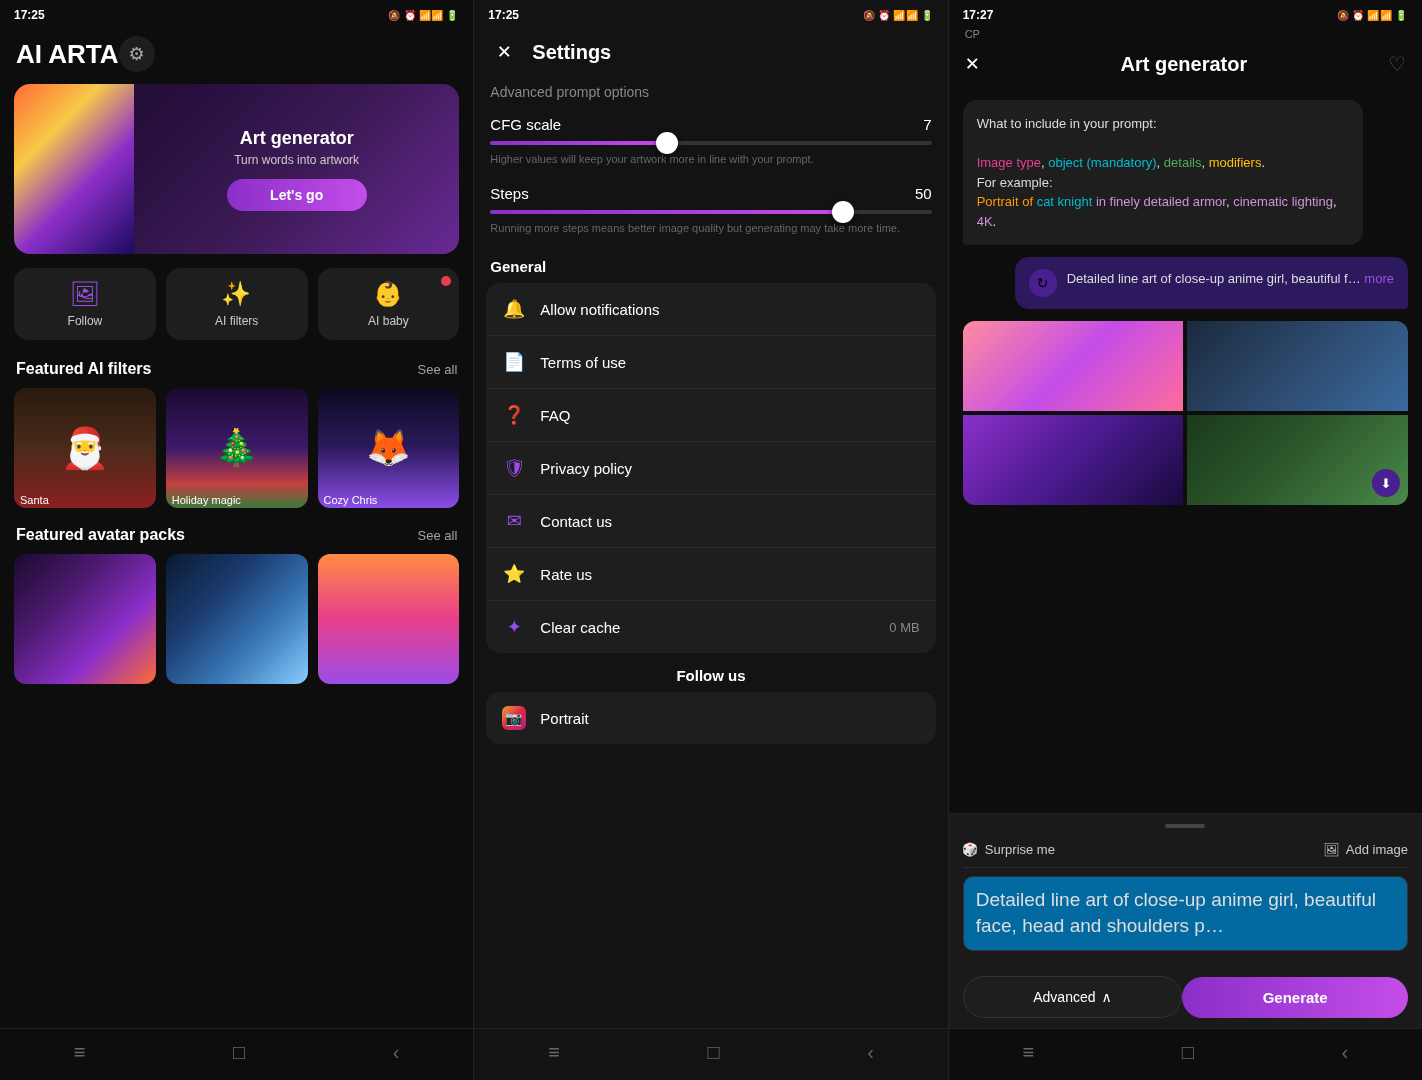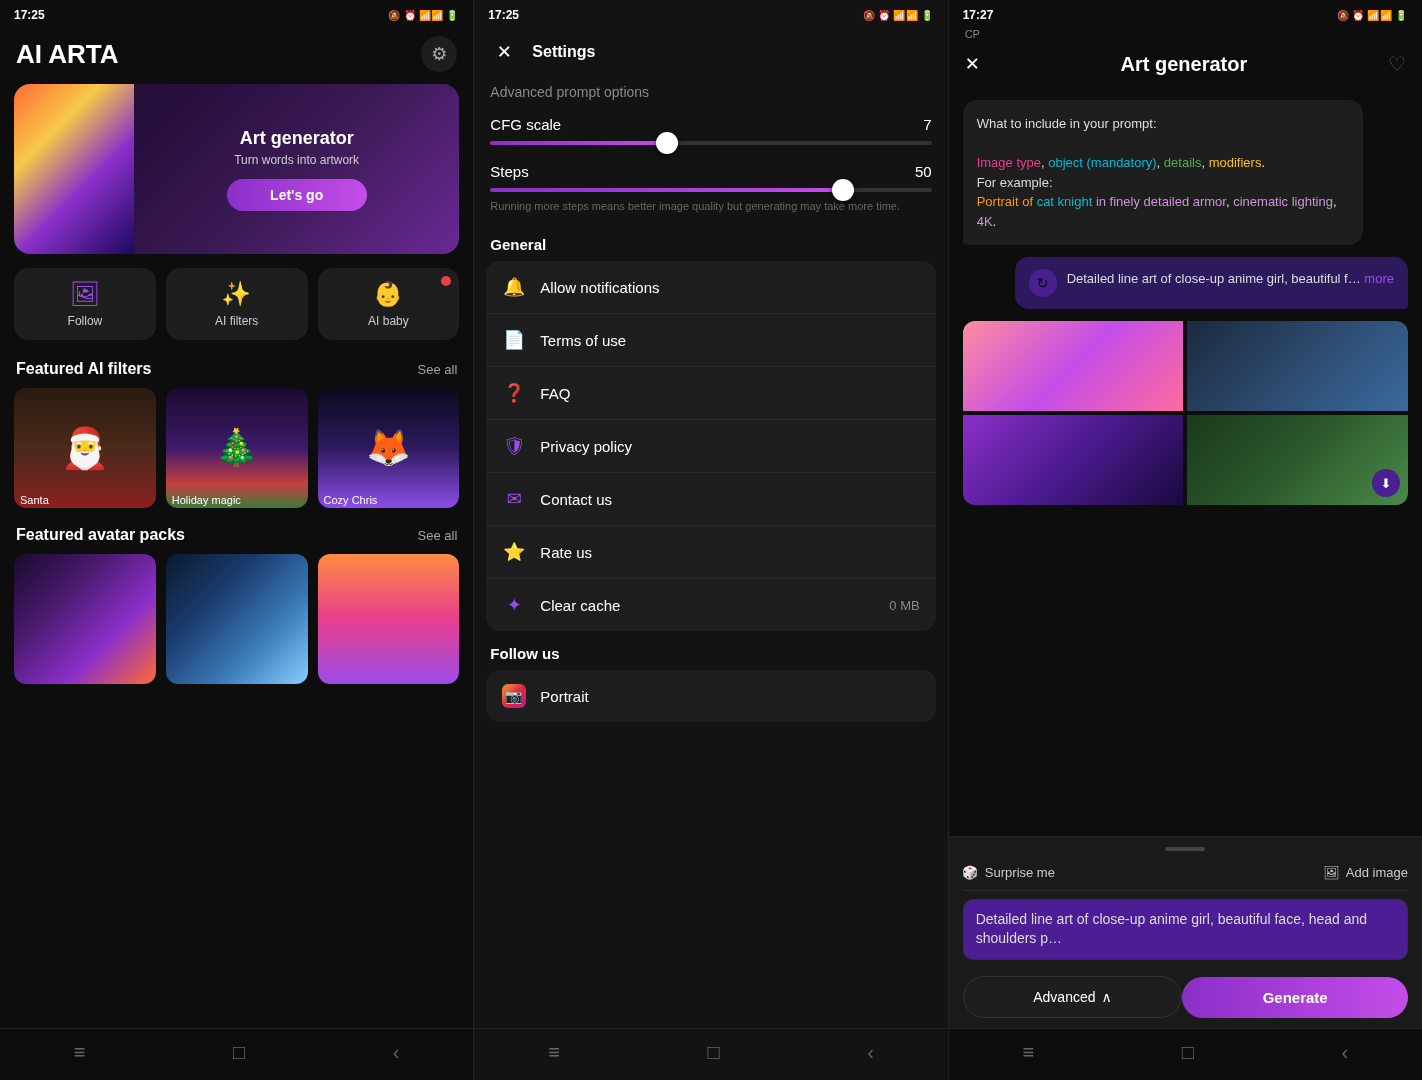--- a/index.html
+++ b/index.html
@@ -36,21 +36,20 @@
       color: #fff;
       background: transparent;
       height: 28px;
     }
     .status-time { font-weight: 600; font-size: 12px; }
     .status-icons { display: flex; align-items: center; gap: 3px; font-size: 10px; }
 
     
     .p1-header {
       display: flex;
-      justify-content: space-between;
       align-items: center;
       padding: 8px 16px 12px;
     }
     .p1-title {
       font-size: 26px;
       font-weight: 700;
       color: #fff;
     }
     .gear-btn {
       width: 36px; height: 36px;
@@ -233,21 +232,21 @@
       gap: 14px;
       padding: 10px 16px 14px;
     }
     .close-btn {
       width: 28px; height: 28px;
       color: #fff;
       font-size: 18px;
       display: flex; align-items: center; justify-content: center;
     }
     .settings-title {
-      font-size: 16px;
+      font-size: 20px;
       font-weight: 600;
       color: #fff;
     }
 
     .settings-section-title {
       font-size: 14px;
       color: #888;
       padding: 4px 16px 10px;
       font-weight: 500;
     }
@@ -321,20 +320,21 @@
       flex-shrink: 0;
     }
     .s-label { font-size: 15px; color: #fff; text-align: center; }
     .s-value { font-size: 13px; color: #888; margin-left: auto; }
 
     .follow-title {
       font-size: 15px;
       color: #fff;
       font-weight: 600;
       padding: 14px 16px 8px;
+      text-align: center;
     }
     .social-list {
       background: #1e1e1e;
       border-radius: 14px;
       margin: 0 12px;
       overflow: hidden;
     }
     .social-item {
       display: flex;
       align-items: center;
@@ -445,28 +445,28 @@
     }
     .surprise-btn {
       display: flex; align-items: center; gap: 6px;
       font-size: 13px; color: #ccc;
     }
     .add-image-btn {
       display: flex; align-items: center; gap: 6px;
       font-size: 13px; color: #ccc;
     }
     .prompt-input {
-      background: #4c1d95;
+      background: #0369a1;
       border: 1px solid #333;
       border-radius: 10px;
       padding: 10px 12px;
-      font-size: 14px;
+      font-size: 19px;
       color: #ddd;
       width: 100%;
-      margin-bottom: 16px;
+      margin-bottom: 25px;
       line-height: 1.4;
     }
     .bottom-actions {
       display: flex;
       align-items: center;
     }
     .advanced-btn {
       flex: 1;
       display: flex;
       align-items: center;
@@ -600,20 +600,21 @@
   <div class="slider-row">
     <div class="slider-label-row">
       <span class="slider-label">CFG scale</span>
       <span class="slider-val">7</span>
     </div>
     <div class="slider-track">
       <div class="slider-fill" style="width: 40%">
         <div class="slider-thumb"></div>
       </div>
     </div>
+    <div class="slider-hint">Higher values will keep your artwork more in line with your prompt.</div>
   </div>
 
   <div class="slider-row">
     <div class="slider-label-row">
       <span class="slider-label">Steps</span>
       <span class="slider-val">50</span>
     </div>
     <div class="slider-track">
       <div class="slider-fill" style="width: 80%">
         <div class="slider-thumb"></div>

